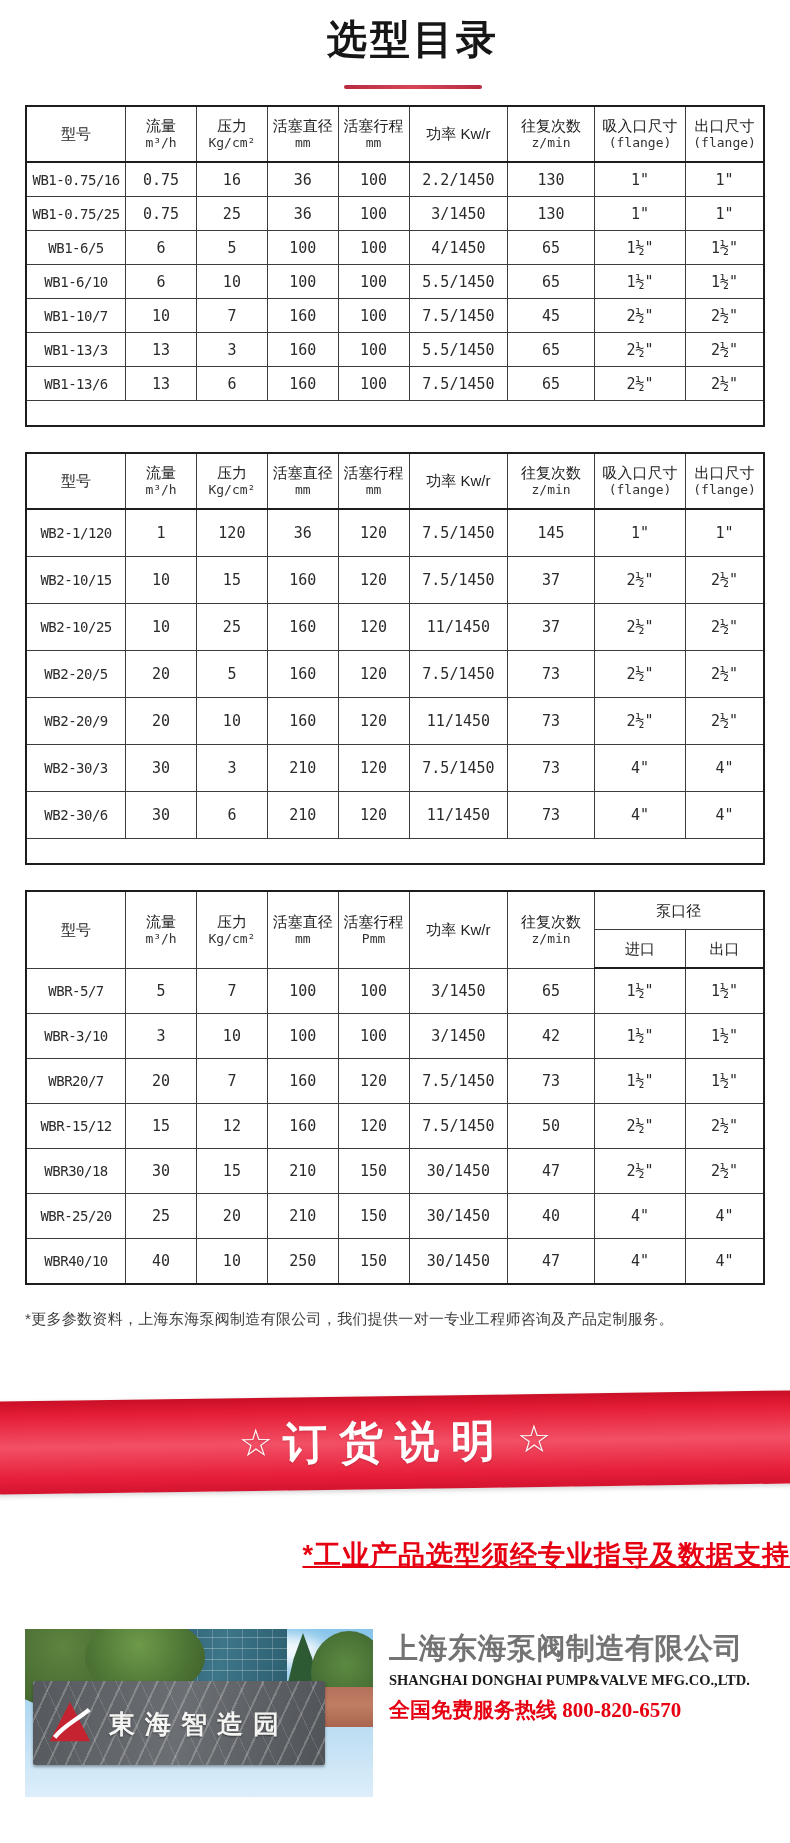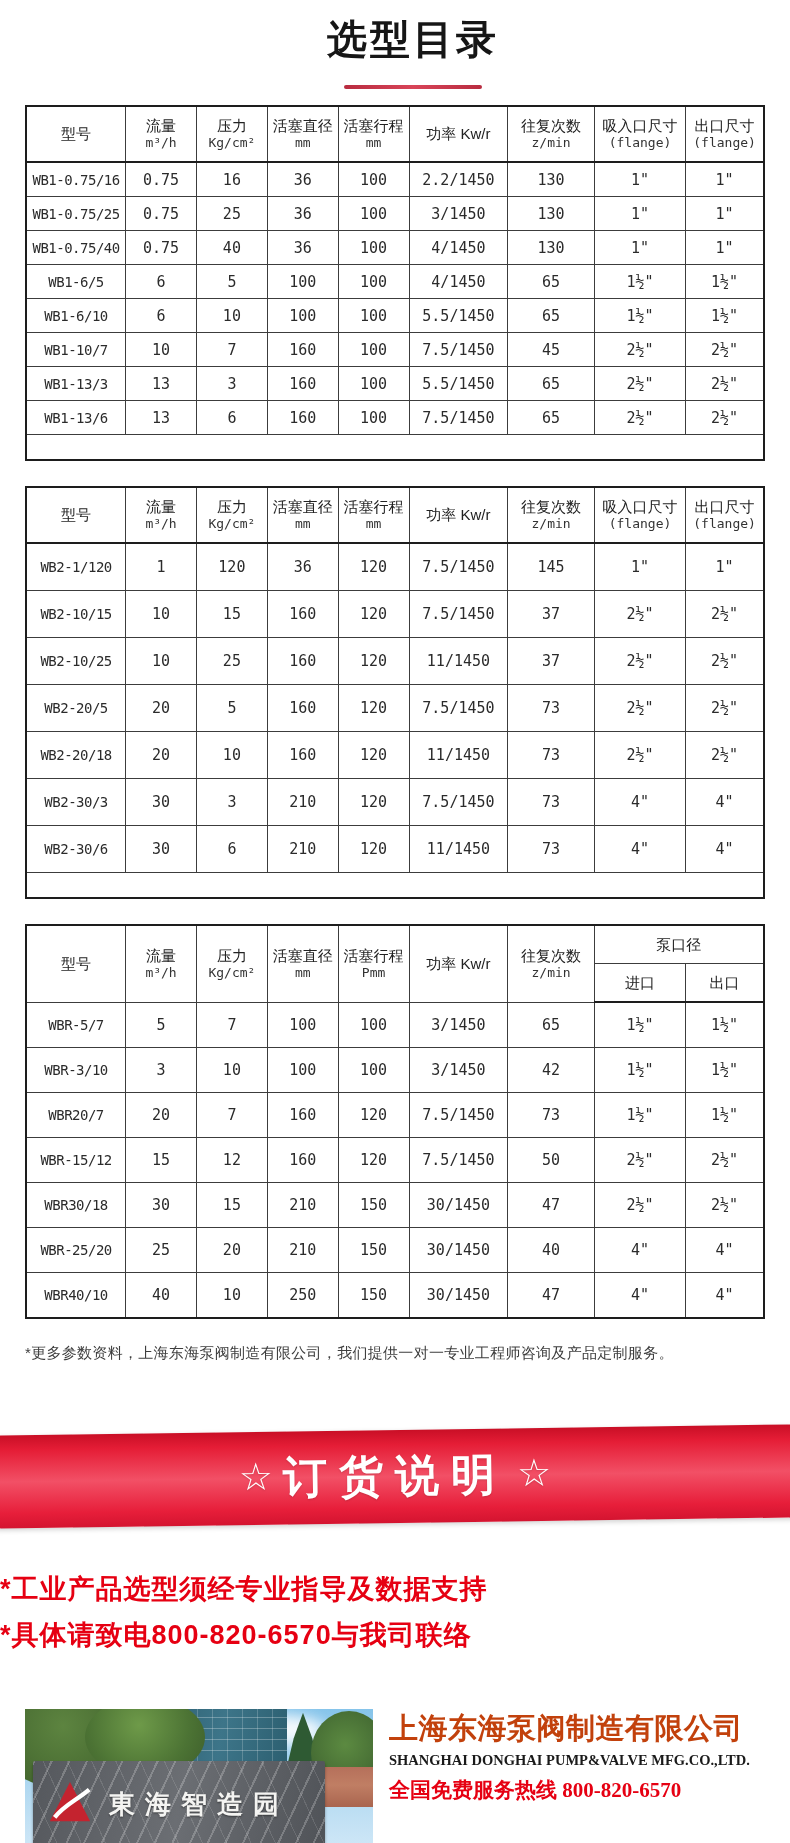--- a/index.html
+++ b/index.html
@@ -33,21 +33,21 @@
   
   .banner{height:104px;margin-top:60px;position:relative;}
   .banner-band{position:absolute;left:-5px;right:-5px;top:7px;bottom:4px;transform:rotate(-0.8deg);
     background:linear-gradient(180deg,#c90f26 0%,#e51d36 16%,#f25066 50%,#e71e3a 84%,#d41430 100%);
     box-shadow:0 2px 5px rgba(0,0,0,0.18);
     display:flex;align-items:center;justify-content:center;}
   .banner-text{color:#fff;font-size:44px;font-weight:bold;letter-spacing:12px;display:flex;align-items:center;gap:10px;text-shadow:0 1px 2px rgba(0,0,0,0.15);}
   .banner-star{font-size:38px;letter-spacing:0;font-weight:normal;transform:translateY(-2px);}
 
   
-  .notices{margin-top:40px;text-align:left;color:#e60012;font-weight:bold;font-size:27px;line-height:1.7;letter-spacing:1px;}
+  .notices{margin-top:40px;text-align:right;color:#e60012;font-weight:bold;font-size:27px;line-height:1.7;letter-spacing:1px;text-decoration:underline;}
   .notices p{margin:0;}
 
   
   .company{display:flex;gap:16px;padding:50px 20px 40px 25px;}
   .photo{width:348px;height:168px;position:relative;overflow:hidden;flex:none;background:#9cc;}
   .ph{position:absolute;}
   .ph-sky{inset:0;background:linear-gradient(180deg,#86c4ea 0%,#b8dcf2 55%,#ddeefa 100%);}
   .ph-cloud1{left:210px;top:6px;width:90px;height:30px;background:#fff;border-radius:50%;filter:blur(7px);opacity:.9;}
   .ph-cloud2{left:280px;top:26px;width:70px;height:24px;background:#fff;border-radius:50%;filter:blur(6px);opacity:.85;}
   .ph-building{left:112px;top:0;width:150px;height:64px;
@@ -66,21 +66,21 @@
     background:linear-gradient(180deg,#b5705b 0%,#c07e64 45%,#a9654f 100%);}
   .ph-wall{left:8px;top:52px;width:292px;height:84px;border-radius:2px;
     background-image:repeating-linear-gradient(115deg,rgba(255,255,255,.22) 0 2px,transparent 2px 16px),
       repeating-linear-gradient(65deg,rgba(255,255,255,.12) 0 1px,transparent 1px 22px),
       linear-gradient(100deg,#55585d 0%,#6b6e73 50%,#505358 100%);
     box-shadow:0 2px 3px rgba(0,0,0,.35);}
   .ph-sign-text{left:84px;top:78px;color:#f4f4f2;font-size:26px;font-weight:bold;letter-spacing:10px;white-space:nowrap;text-shadow:0 1px 2px rgba(0,0,0,.45);}
   .ph-logo{left:22px;top:70px;width:46px;height:46px;}
 
   .company-info{flex:1;padding-top:0;}
-  .company-name-cn{font-size:29px;font-weight:bold;color:#c2410c;letter-spacing:0.5px;white-space:nowrap;}
+  .company-name-cn{font-size:29px;font-weight:bold;color:#737373;letter-spacing:0.5px;white-space:nowrap;}
   .company-name-en{font-size:14.5px;font-weight:bold;font-family:"Liberation Serif",serif;color:#1a1a1a;margin-top:3px;white-space:nowrap;}
   .hotline{color:#e60012;font-weight:bold;font-size:21px;margin-top:7px;font-family:"Liberation Serif",serif;white-space:nowrap;}
 </style>
 </head>
 <body>
 
 <div class="page">
 
   <header>
     <h1 class="page-title">选型目录</h1>
@@ -156,31 +156,20 @@
               <td>0.75</td>
               <td>25</td>
               <td>36</td>
               <td>100</td>
               <td>3/1450</td>
               <td>130</td>
               <td>1"</td>
               <td>1"</td>
             </tr>
             <tr>
-              <td>WB1-0.75/40</td>
-              <td>0.75</td>
-              <td>40</td>
-              <td>36</td>
-              <td>100</td>
-              <td>4/1450</td>
-              <td>130</td>
-              <td>1"</td>
-              <td>1"</td>
-            </tr>
-            <tr>
               <td>WB1-6/5</td>
               <td>6</td>
               <td>5</td>
               <td>100</td>
               <td>100</td>
               <td>4/1450</td>
               <td>65</td>
               <td>1½"</td>
               <td>1½"</td>
             </tr>
@@ -322,21 +311,21 @@
               <td>20</td>
               <td>5</td>
               <td>160</td>
               <td>120</td>
               <td>7.5/1450</td>
               <td>73</td>
               <td>2½"</td>
               <td>2½"</td>
             </tr>
             <tr>
-              <td>WB2-20/18</td>
+              <td>WB2-20/9</td>
               <td>20</td>
               <td>10</td>
               <td>160</td>
               <td>120</td>
               <td>11/1450</td>
               <td>73</td>
               <td>2½"</td>
               <td>2½"</td>
             </tr>
             <tr>
@@ -502,21 +491,20 @@
       <div class="banner-text">
         <span class="banner-star">☆</span>
         <span>订货说明</span>
         <span class="banner-star">☆</span>
       </div>
     </div>
   </section>
 
   <div class="notices">
     <p>*工业产品选型须经专业指导及数据支持</p>
-    <p>*具体请致电800-820-6570与我司联络</p>
   </div>
 
   <section class="company">
 
     <div class="photo">
       <div class="ph ph-sky"></div>
       <div class="ph ph-cloud1"></div>
       <div class="ph ph-cloud2"></div>
       <div class="ph ph-building"></div>
       <div class="ph ph-tree-left"></div>

